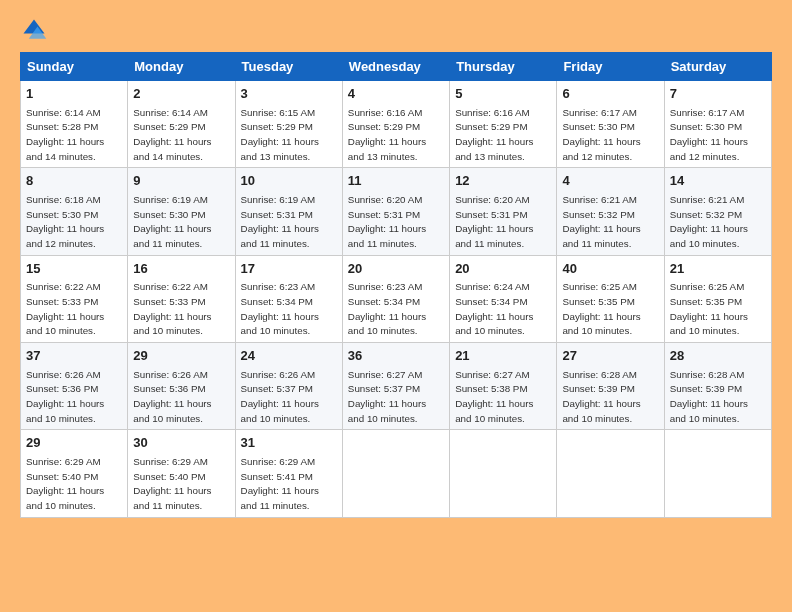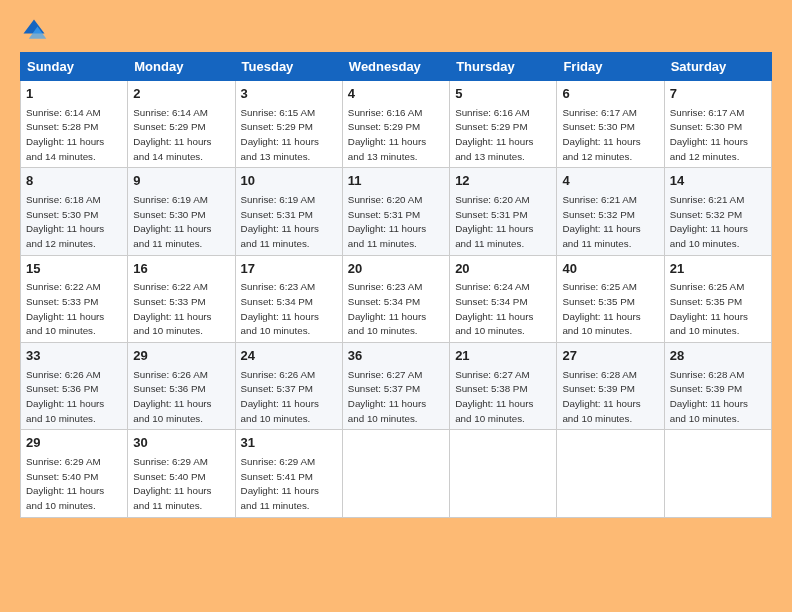--- a/index.html
+++ b/index.html
@@ -222,21 +222,21 @@
           <span class="day-num">40</span>
           <span class="day-info">Sunrise: 6:25 AM<br>Sunset: 5:35 PM<br>Daylight: 11 hours and 10 minutes.</span>
         </td>
           <td>
           <span class="day-num">21</span>
           <span class="day-info">Sunrise: 6:25 AM<br>Sunset: 5:35 PM<br>Daylight: 11 hours and 10 minutes.</span>
         </td>
         </tr>
         <tr>
           <td>
-          <span class="day-num">33</span>
+          <span class="day-num">37</span>
           <span class="day-info">Sunrise: 6:26 AM<br>Sunset: 5:36 PM<br>Daylight: 11 hours and 10 minutes.</span>
         </td>
           <td>
           <span class="day-num">29</span>
           <span class="day-info">Sunrise: 6:26 AM<br>Sunset: 5:36 PM<br>Daylight: 11 hours and 10 minutes.</span>
         </td>
           <td>
           <span class="day-num">24</span>
           <span class="day-info">Sunrise: 6:26 AM<br>Sunset: 5:37 PM<br>Daylight: 11 hours and 10 minutes.</span>
         </td>

